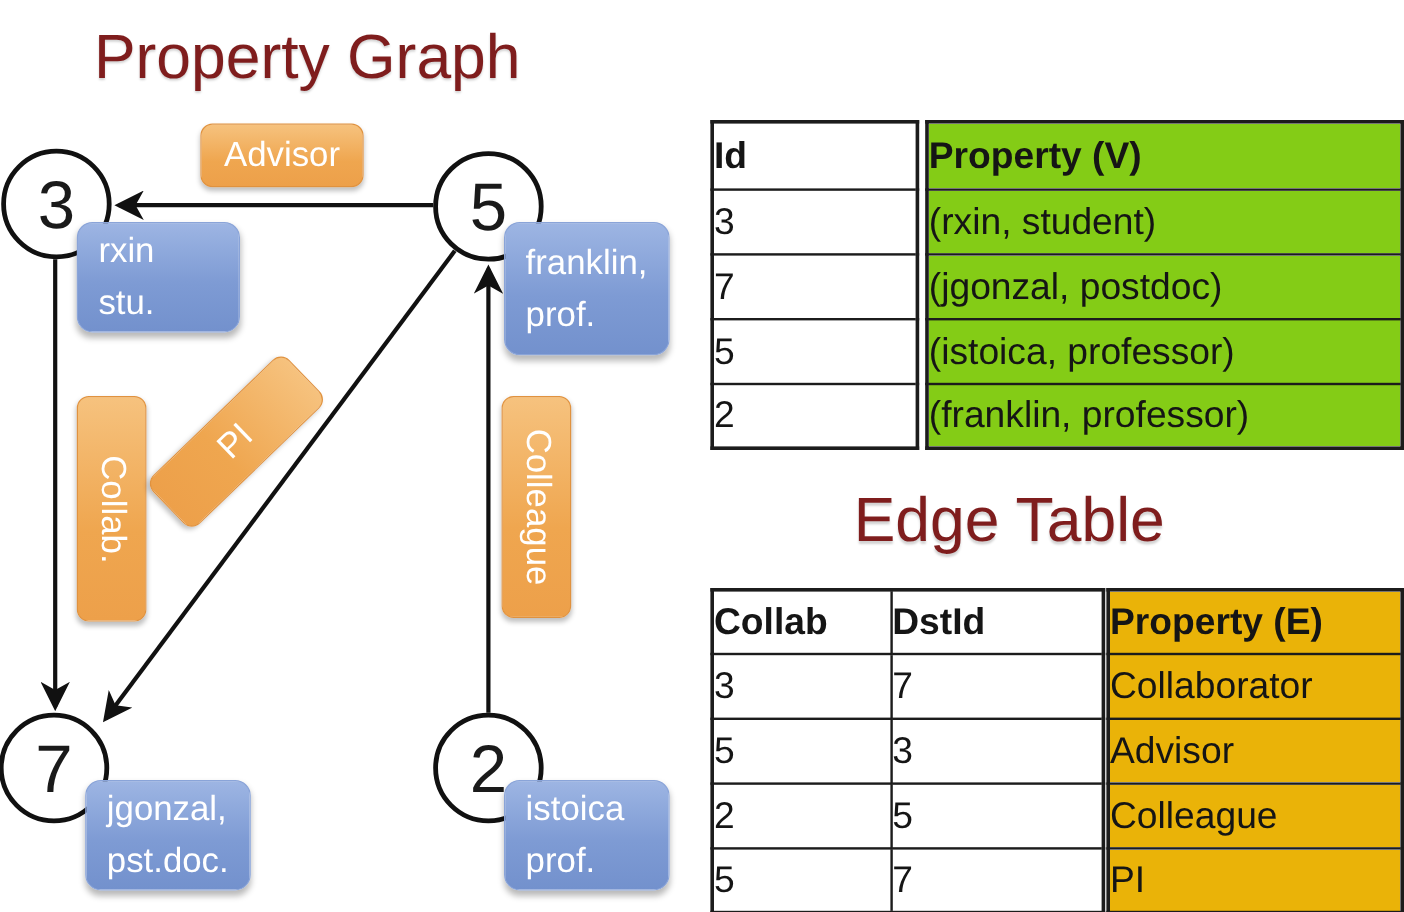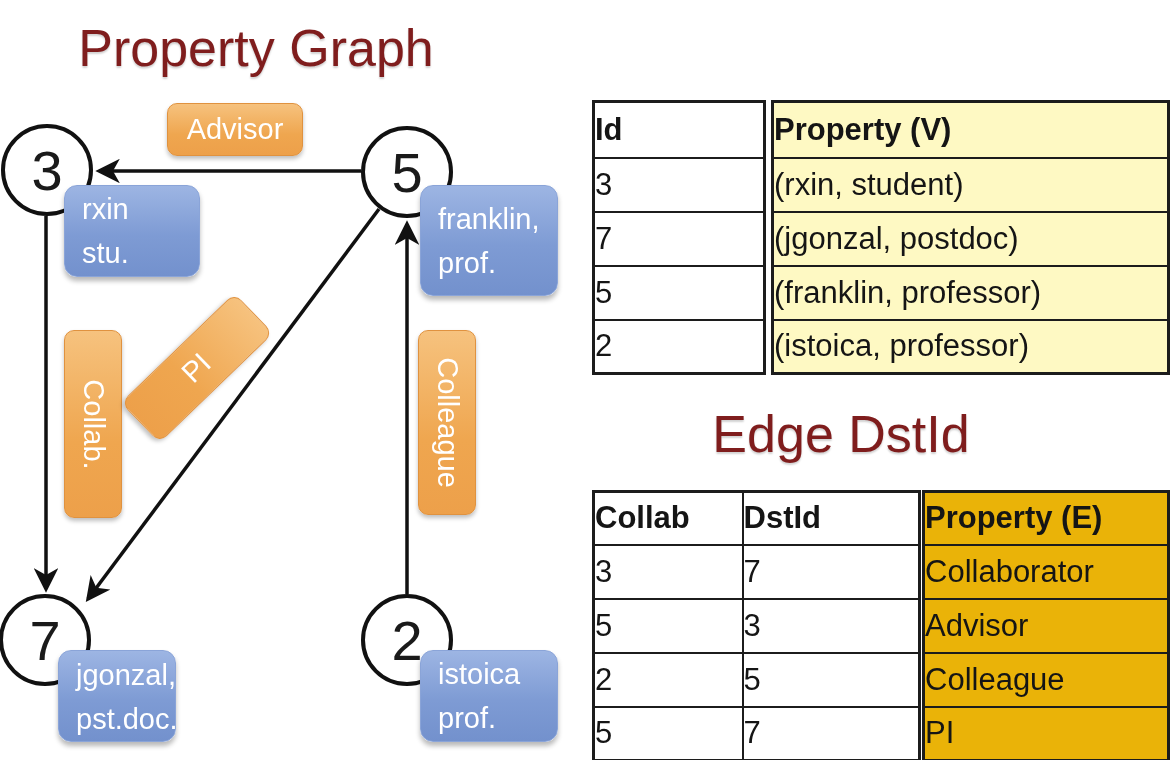--- a/index.html
+++ b/index.html
@@ -59,21 +59,21 @@
     box-shadow: 0 4px 5px rgba(0,0,0,0.28);
     color: #fff;
     font-size: 29px; font-weight: 300;
     line-height: 44px;
     padding-left: 17px;
     display: flex; flex-direction: column; justify-content: center;
     z-index: 3;
   }
   .b-rxin     { left: 64px;  top: 185px; width: 136px; height: 92px; }
   .b-franklin { left: 420px; top: 185px; width: 138px; height: 111px; }
-  .b-jgonzal  { left: 58px;  top: 650px; width: 118px; height: 92px; justify-content: flex-end; }
+  .b-jgonzal  { left: 71px;  top: 650px; width: 138px; height: 92px; }
   .b-istoica  { left: 420px; top: 650px; width: 138px; height: 92px; }
 
   
   .eprop {
     position: absolute;
     border-radius: 10px;
     background: linear-gradient(180deg, #f6c27e 0%, #efa64f 60%, #eda04a 100%);
     border: 1px solid #e0923f;
     box-shadow: 0 3px 4px rgba(0,0,0,0.25);
     color: #fff;
@@ -103,37 +103,37 @@
     overflow: hidden;
     white-space: nowrap;
     font-weight: 300;
   }
   th { font-weight: bold; }
   table { border: 3px solid #1c1c1c; }
   .vt-left  { left: 592px; top: 100px; width: 174px; }
   .vt-right { left: 771px; top: 100px; width: 399px; }
   .vt-left tr, .vt-right tr { height: 54px; }
   .vt-left tr.hdr, .vt-right tr.hdr { height: 56px; }
-  .vt-right td, .vt-right th { background: #fef9c3; }
+  .vt-right td, .vt-right th { background: #84cc16; }
 
   .et-left  { left: 592px; top: 490px; width: 326px; }
   .et-right { left: 922px; top: 490px; width: 248px; }
   .et-left tr, .et-right tr { height: 54px; }
   .et-left tr.hdr, .et-right tr.hdr { height: 53px; }
   .et-right td, .et-right th { background: #eab308; }
   .et-left col.src { width: 149px; }
   .et-left col.dst { width: 177px; }
 </style>
 </head>
 <body>
 
 <div class="canvas">
 
   <div class="big-title pg-title">Property Graph</div>
-  <div class="big-title et-title">Edge DstId</div>
+  <div class="big-title et-title">Edge Table</div>
 
   <svg class="edges" viewBox="0 0 585 760">
     <defs>
       <marker id="arrow" viewBox="0 0 10 10" refX="8.5" refY="5" markerWidth="7" markerHeight="7" orient="auto-start-reverse">
         <path d="M 0 0 L 10 5 L 0 10 L 2.8 5 z" fill="#111"></path>
       </marker>
     </defs>
     <line x1="361" y1="171" x2="99" y2="171" stroke="#111" stroke-width="3.5" marker-end="url(#arrow)"></line>
     <line x1="46" y1="216" x2="46" y2="589" stroke="#111" stroke-width="3.5" marker-end="url(#arrow)"></line>
     <line x1="407" y1="594" x2="407" y2="224" stroke="#111" stroke-width="3.5" marker-end="url(#arrow)"></line>
@@ -208,24 +208,24 @@
         <tr class="hdr">
           <th>Property (V)</th>
         </tr>
     <tr>
           <td>(rxin, student)</td>
         </tr>
     <tr>
           <td>(jgonzal, postdoc)</td>
         </tr>
     <tr>
+          <td>(istoica, professor)</td>
+        </tr>
+    <tr>
           <td>(franklin, professor)</td>
-        </tr>
-    <tr>
-          <td>(istoica, professor)</td>
         </tr>
   </tbody>
     </table>
 
   <table class="et-left">
     <colgroup>
         <col class="src">
         <col class="dst">
       </colgroup>
     <tbody>

